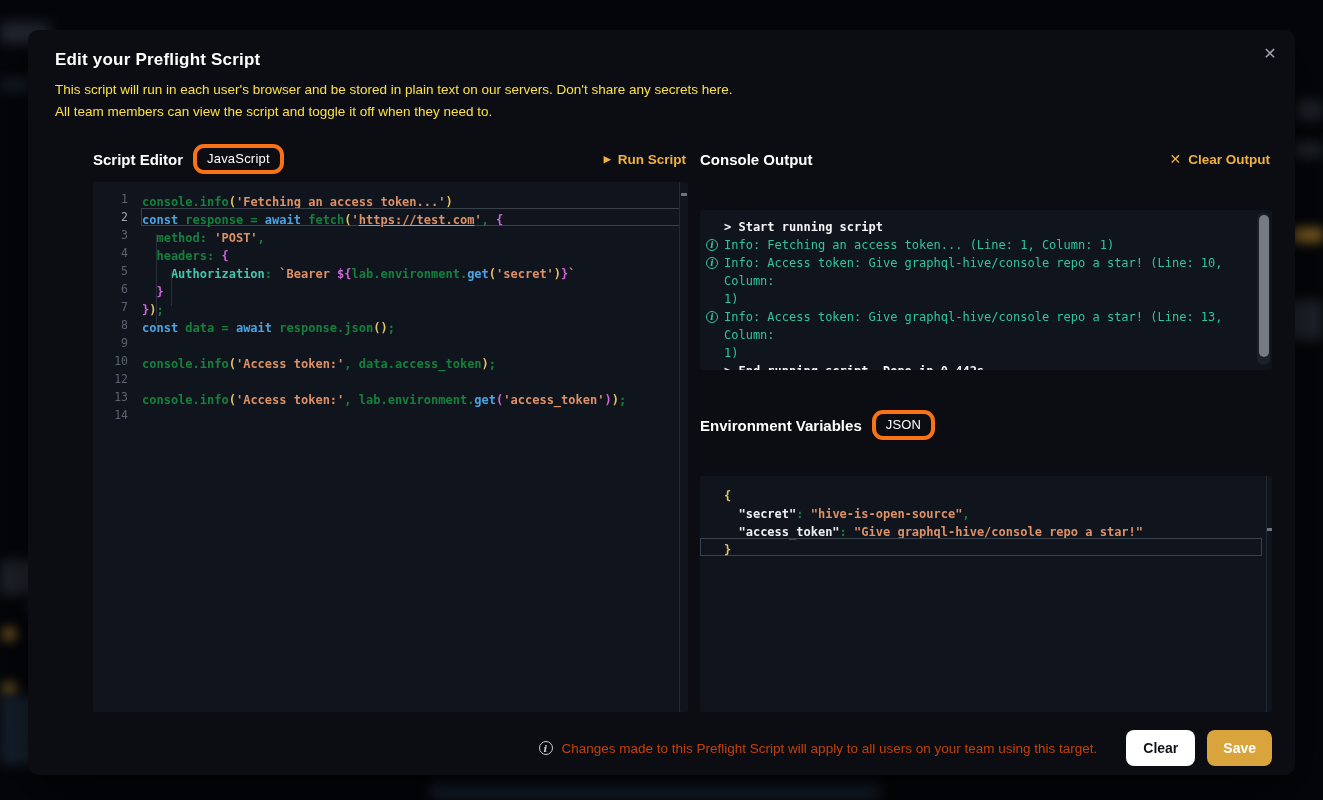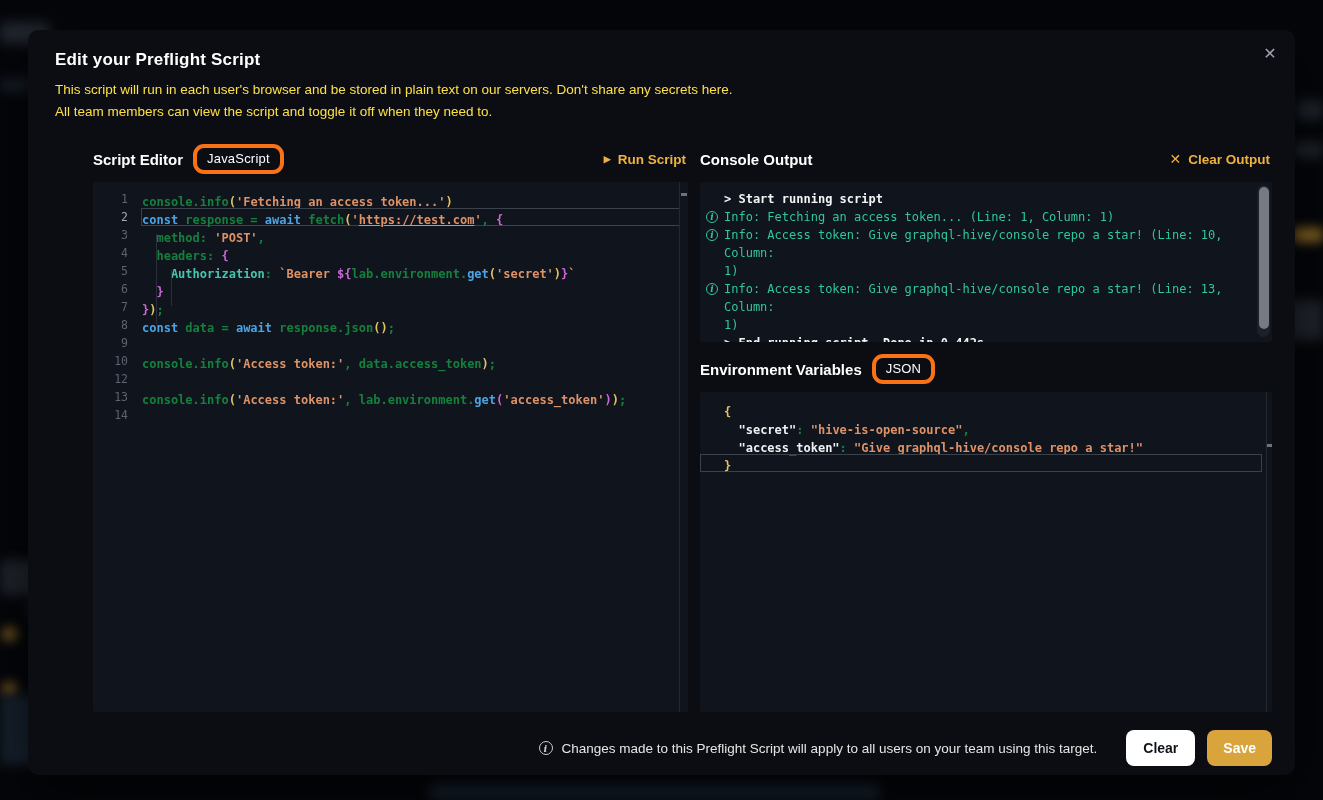--- a/index.html
+++ b/index.html
@@ -28,21 +28,21 @@
     position:absolute; top:13px; right:14px; width:22px; height:22px;
     color:#9ca3af; font-size:16px; line-height:22px; text-align:center;
     cursor:pointer; background:none; border:none;
     font-family:"Liberation Sans", sans-serif;
   }
   .title { font-size:17px; font-weight:700; color:#fff; margin-bottom:9px; letter-spacing:.2px; }
   .desc  { font-size:13.5px; color:#fde047; line-height:22px; }
 
   .columns { display:flex; gap:12px; margin-top:21px; height:568px; }
   .col-left  { width:595px; display:flex; flex-direction:column;margin-left:38px; }
-  .col-right { flex:1; display:flex; flex-direction:column; }
+  .col-right { flex:1; display:flex; flex-direction:column;gap:28px; }
 
   .col-header { height:30px; display:flex; align-items:center; margin-bottom:8px; }
   .section-title { font-size:15px; font-weight:700; color:#fff; }
   .badge {
     margin-left:10px; font-size:13px; font-weight:400; color:#fff;
     border:4px solid #f97316; border-radius:11px; padding:3px 10px 4px;
     background:transparent; letter-spacing:.2px;
   }
   .spacer { flex:1; }
   .accent-btn {
@@ -117,21 +117,21 @@
   .footer {
     display:flex; align-items:center; justify-content:flex-end;
     margin-top:18px; gap:12px;
   }
   .notice { display:flex; align-items:center; gap:9px; margin-right:17px; }
   .notice-icon {
     width:14px; height:14px; border:1.2px solid #c7ccd2; border-radius:50%;
     color:#c7ccd2; font-size:10px; line-height:13px; text-align:center; font-weight:700;
     font-family:"DejaVu Serif","Liberation Serif",serif; font-style:italic; flex:none;
   }
-  .notice-text { font-size:13.5px; color:#e5e5e5; }
+  .notice-text { font-size:13.5px; color:#c2410c; }
   .btn {
     border:none; border-radius:8px; font-size:14px; font-weight:700;
     padding:10px 17px; cursor:pointer; font-family:"Liberation Sans", sans-serif;
   }
   .btn-close { background:#ffffff; color:#0f1318; }
   .btn-save  { background:#d9a43c; color:#ffffff; padding:10px 16px; }
 </style>
 </head>
 <body>
 

